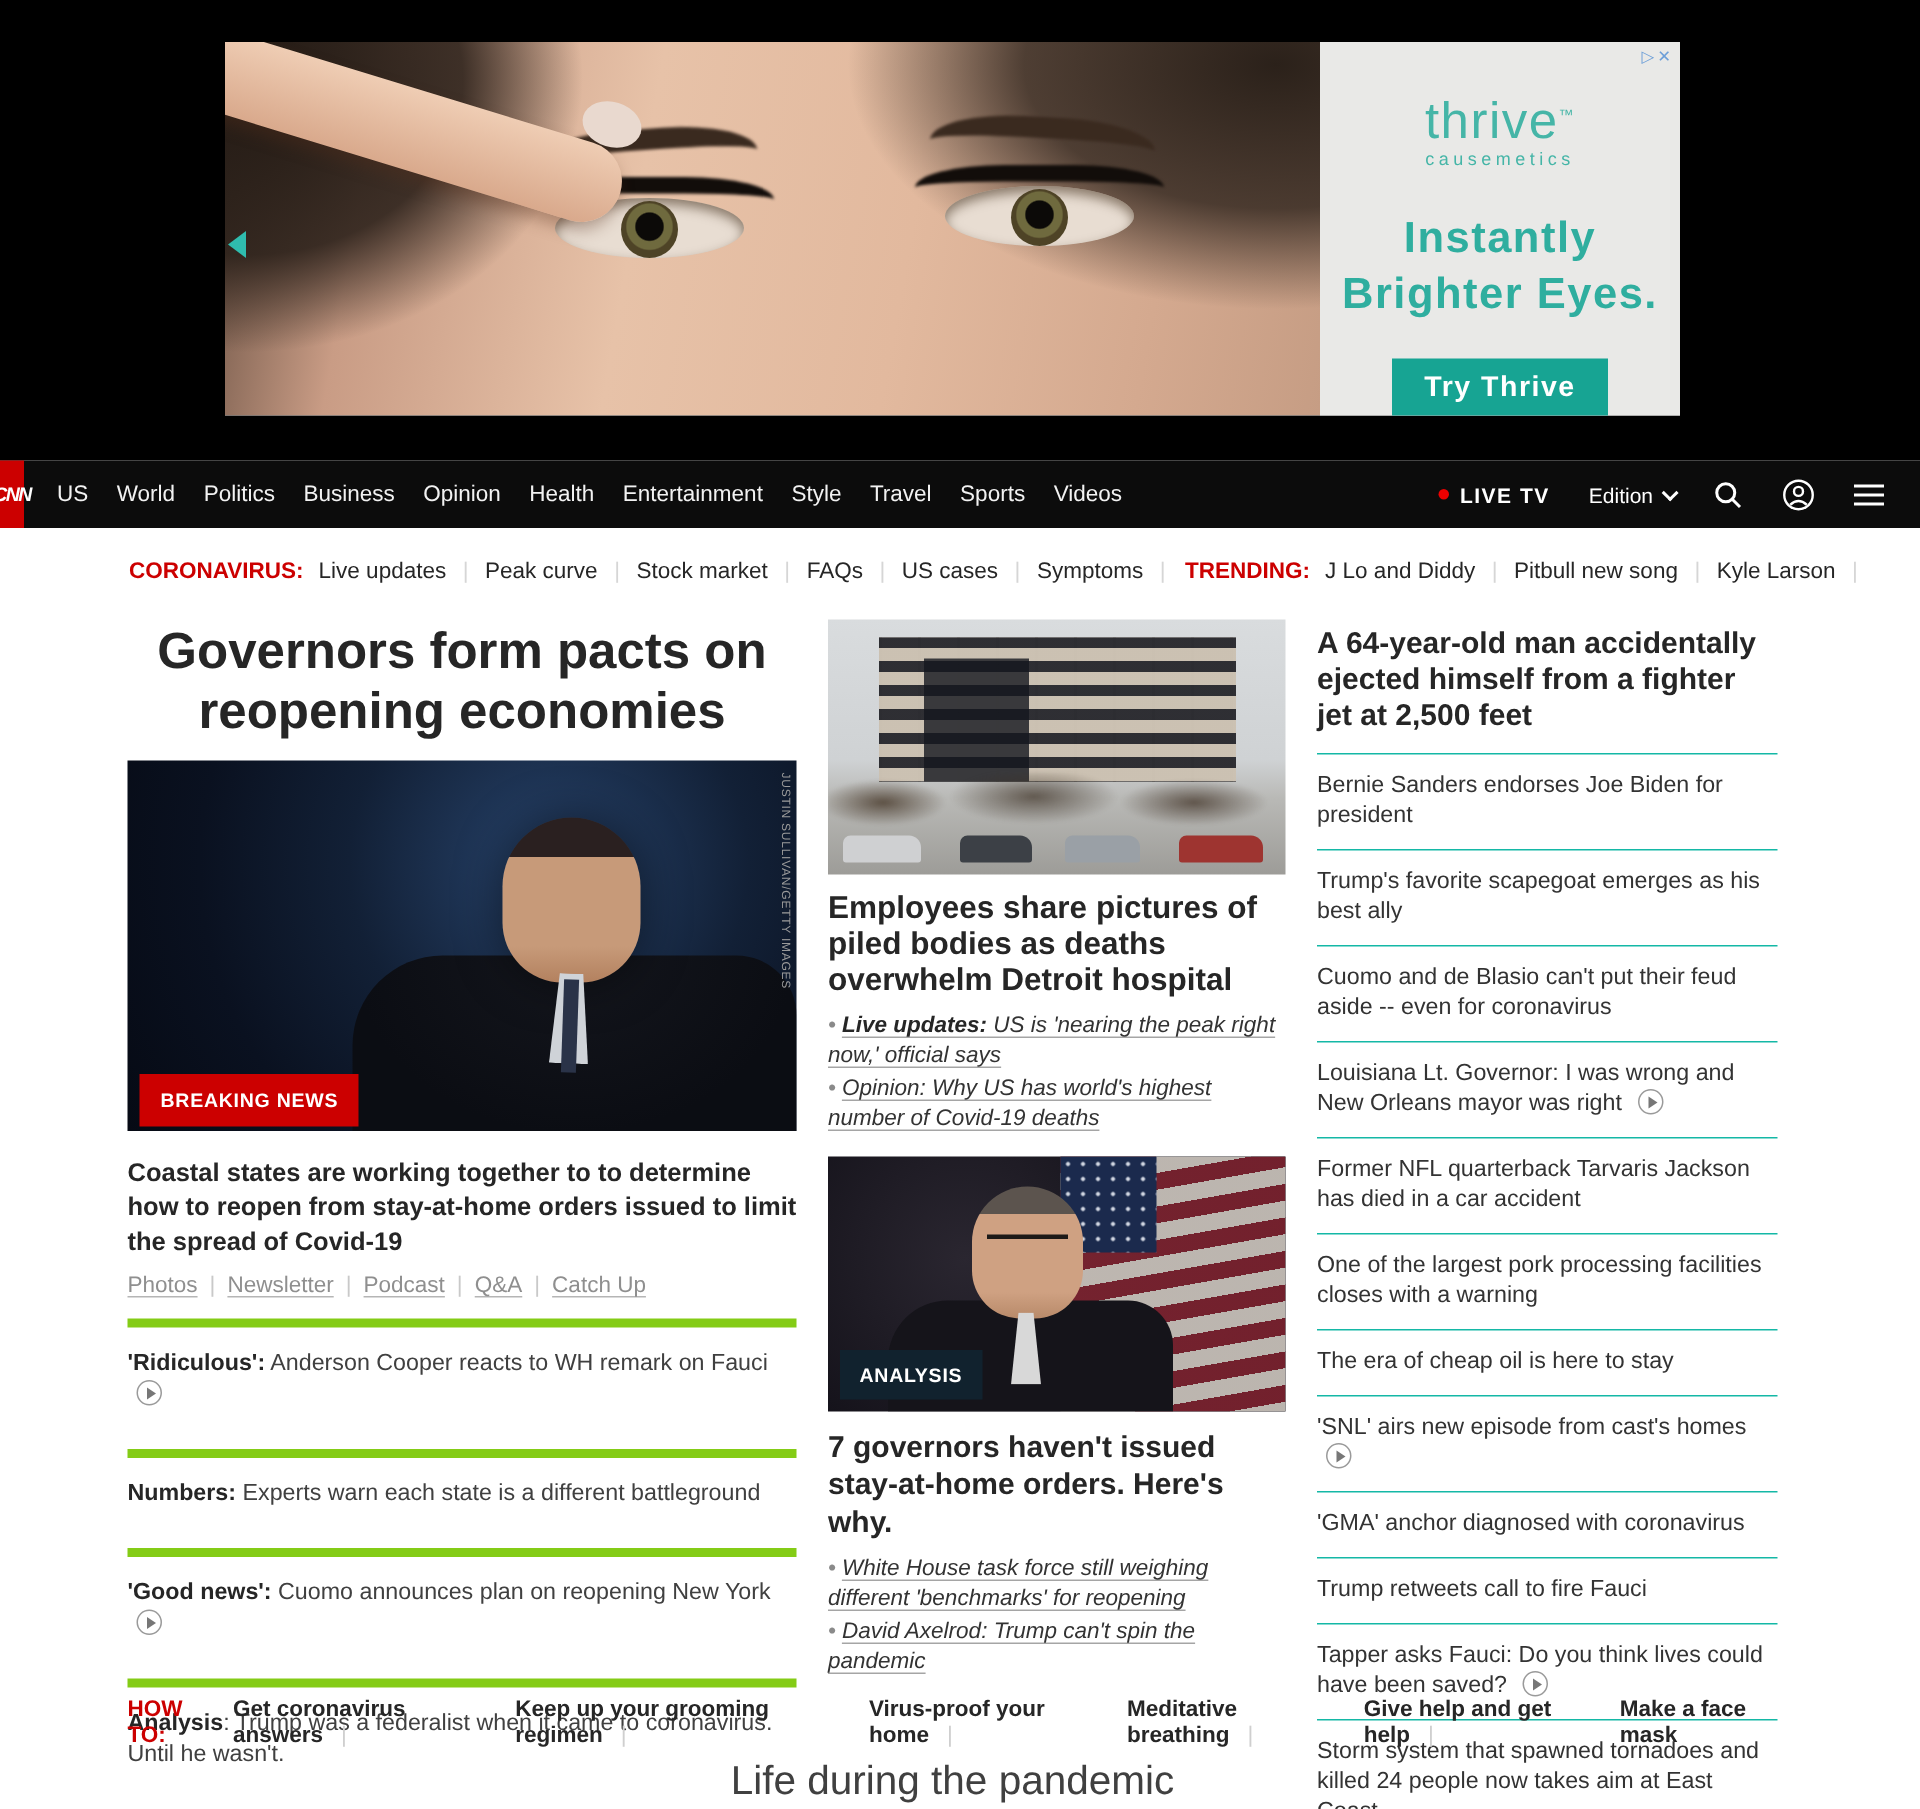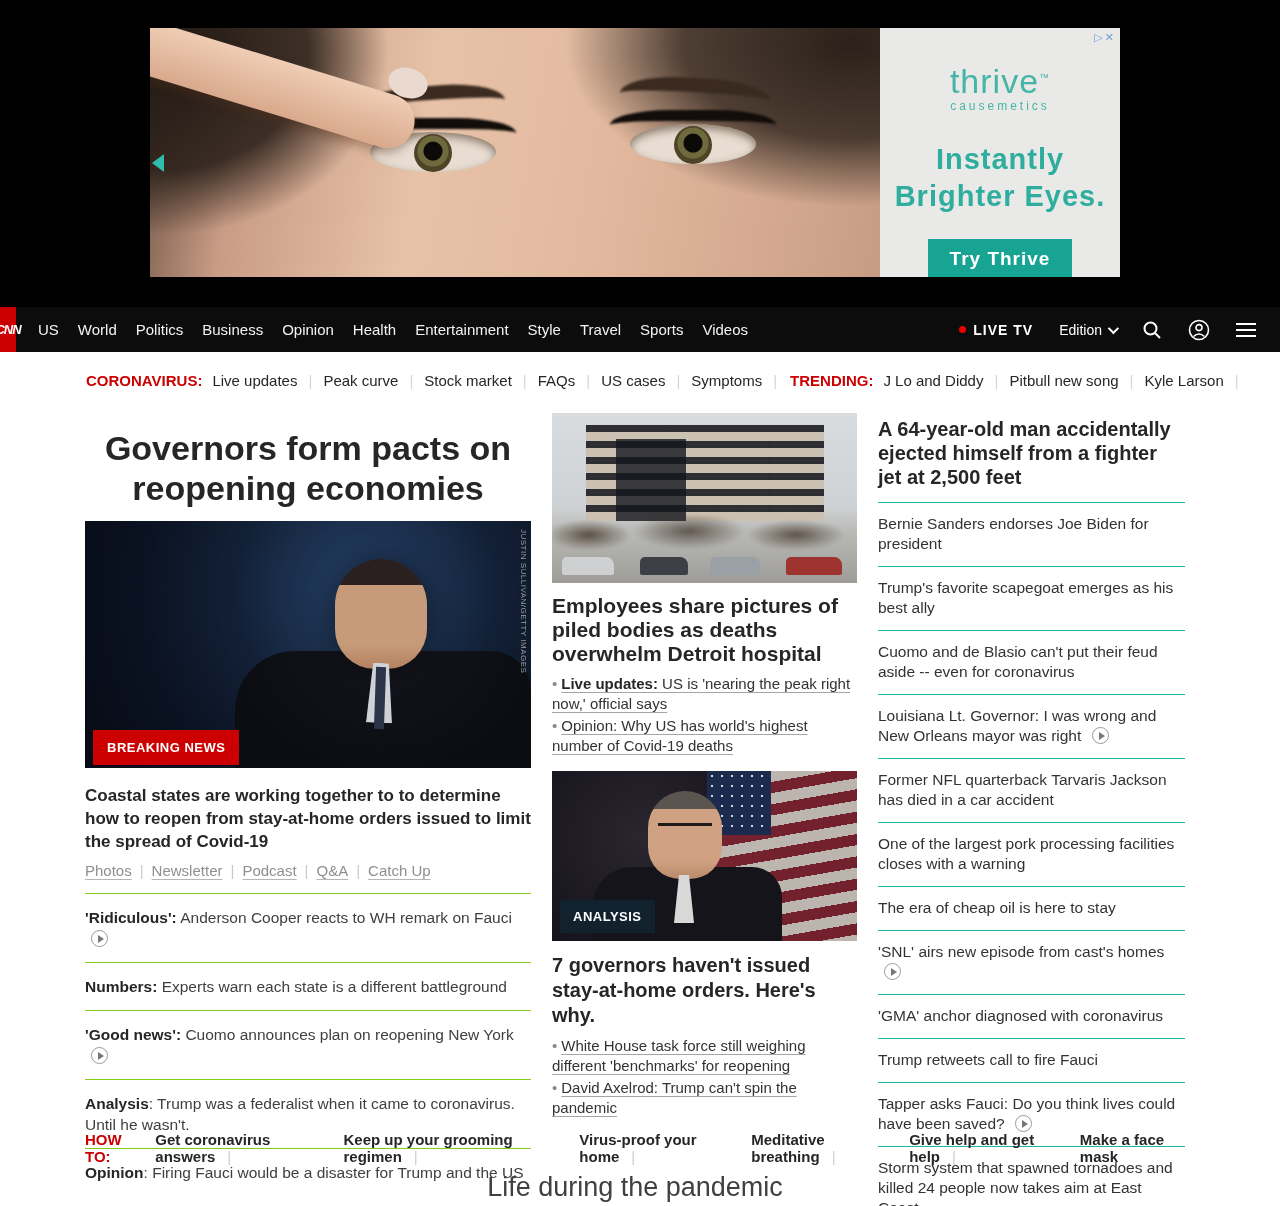--- a/index.html
+++ b/index.html
@@ -60,41 +60,41 @@
   .ticker ul { list-style:none; display:flex; }
   .ticker li { color:#262626; cursor:pointer; }
   .ticker li::after { content:"|"; color:#d6d6d6; margin:0 11px; cursor:default; }
   .ticker .lbl.trend { margin-left:2px; }
 
   
   .col-left  { position:absolute; top:408px; left:85px;  width:446px; }
   .col-mid   { position:absolute; top:408px; left:552px; width:305px; }
   .col-right { position:absolute; top:408px; left:878px; width:307px; }
 
-  .lead-hed { margin-top:20px; font-size:34px; line-height:40px; font-weight:700; color:#262626; text-align:center; cursor:pointer; }
+  .lead-hed { margin-top:6px; font-size:34px; line-height:40px; font-weight:700; color:#262626; text-align:center; cursor:pointer; }
   .lead-photo { position:relative; margin-top:13px; width:446px; height:247px; cursor:pointer; overflow:hidden;
     background: radial-gradient(circle at 63% 28%, #27436b 0%, #122036 40%, #0a1120 70%, #060a14 100%); }
   .lp-head { position:absolute; left:250px; top:38px; width:92px; height:110px; border-radius:46px 46px 40px 40px;
     background:linear-gradient(180deg,#2a2020 0 26px, #c79a79 26px 78%, #b3815f 100%); box-shadow:0 0 30px rgba(0,0,0,.5); }
   .lp-suit { position:absolute; left:150px; top:130px; width:296px; height:120px;
     background:radial-gradient(ellipse at 50% 0%, #14161d 0%, #0b0d13 70%); border-radius:60px 40px 0 0; }
   .lp-shirt { position:absolute; left:282px; top:142px; width:26px; height:60px; background:#cfd3d8; transform:rotate(2deg); clip-path:polygon(20% 0,80% 0,100% 100%,0 100%); }
   .lp-tie { position:absolute; left:290px; top:146px; width:10px; height:62px; background:#2a3348; transform:rotate(2deg); }
   .badge-breaking { position:absolute; left:8px; bottom:3px; background:#cc0000; color:#fff; font-size:13px; font-weight:700;
     letter-spacing:.5px; padding:10px 14px; cursor:default; }
   .photo-credit { position:absolute; right:3px; top:8px; writing-mode:vertical-rl; font-size:8px; letter-spacing:.5px; color:#9a9a9a; }
   .lead-summary { margin-top:16px; font-size:17px; line-height:23px; font-weight:700; color:#262626; cursor:pointer; }
   .meta-links { margin-top:9px; }
   .meta-links ul { list-style:none; display:flex; font-size:15px; color:#8f8f8f; }
   .meta-links li { cursor:pointer; text-decoration:underline; text-decoration-color:#b5b5b5; text-underline-offset:3px; }
   .meta-links li::after { content:"|"; color:#c9c9c9; margin:0 8px; text-decoration:none; display:inline-block; }
   .meta-links li:last-child::after { content:""; margin:0; }
 
   .news-list { list-style:none; margin-top:14px; }
-  .news-list li { border-top:1px solid #84cc16; padding:13px 0; font-size:15.5px; line-height:21px; color:#404040; cursor:pointer; }
+  .news-list li { border-top:6px solid #84cc16; padding:13px 0; font-size:15.5px; line-height:21px; color:#404040; cursor:pointer;margin-top:13px; }
   .news-list li b { color:#262626; }
   .play { display:inline-block; vertical-align:-3px; width:17px; height:17px; border:1px solid #9a9a9a; border-radius:50%;
     margin-left:6px; position:relative; cursor:pointer; }
   .play i { position:absolute; left:6px; top:4px; width:0; height:0; border-top:4px solid transparent; border-bottom:4px solid transparent; border-left:6px solid #777; }
 
   
   .photo-hospital { position:relative; width:305px; height:170px; margin-top:5px; cursor:pointer; overflow:hidden;
     background:linear-gradient(180deg,#d9dcde 0%, #cfd2d4 55%, #b9b9b6 70%, #9d9c98 100%); }
   .hosp-bldg { position:absolute; left:34px; top:12px; width:238px; height:96px; background:#8d8274;
     background-image:repeating-linear-gradient(180deg, rgba(30,32,40,.85) 0 7px, rgba(210,200,185,.9) 7px 16px),
@@ -103,21 +103,21 @@
   .hosp-trees { position:absolute; left:0; bottom:28px; width:305px; height:40px;
     background:radial-gradient(ellipse 60px 22px at 12% 50%, rgba(70,55,40,.8), transparent 70%),
                radial-gradient(ellipse 80px 26px at 45% 40%, rgba(60,48,36,.7), transparent 70%),
                radial-gradient(ellipse 70px 22px at 80% 50%, rgba(66,52,40,.75), transparent 70%); filter:blur(1px); }
   .car { position:absolute; bottom:8px; height:18px; border-radius:5px 8px 2px 2px; }
   .car.c1 { left:10px; width:52px; background:#cfd0d2; }
   .car.c2 { left:88px; width:48px; background:#3c4046; }
   .car.c3 { left:158px; width:50px; background:#9aa0a6; }
   .car.c4 { left:234px; width:56px; background:#9e3430; }
   .mid-hed1 { margin-top:11px; font-size:21px; line-height:24px; font-weight:700; color:#262626; cursor:pointer; }
-  .bullets { list-style:none; margin-top:8px; }
+  .bullets { list-style:none; margin-top:8px;font-style:italic; }
   .bullets li { font-size:15px; line-height:20px; color:#333; margin-bottom:2px; cursor:pointer; }
   .bullets .dot { color:#8a8a8a; margin-right:4px; }
   .u { text-decoration:underline; text-decoration-color:#a5a5a5; text-underline-offset:3px; }
   .bullets b { color:#262626; }
 
   .photo-analysis { position:relative; width:305px; height:170px; margin-top:15px; cursor:pointer; overflow:hidden;
     background:radial-gradient(circle at 30% 40%, #2a2630 0%, #14121a 60%, #0a090f 100%); }
   .flag { position:absolute; right:0; top:0; width:150px; height:170px; opacity:.9;
     background:repeating-linear-gradient(170deg, #7e2330 0 11px, #cfc8c0 11px 22px); }
   .canton { position:absolute; right:86px; top:0; width:64px; height:64px; background:#1b2a4d;

